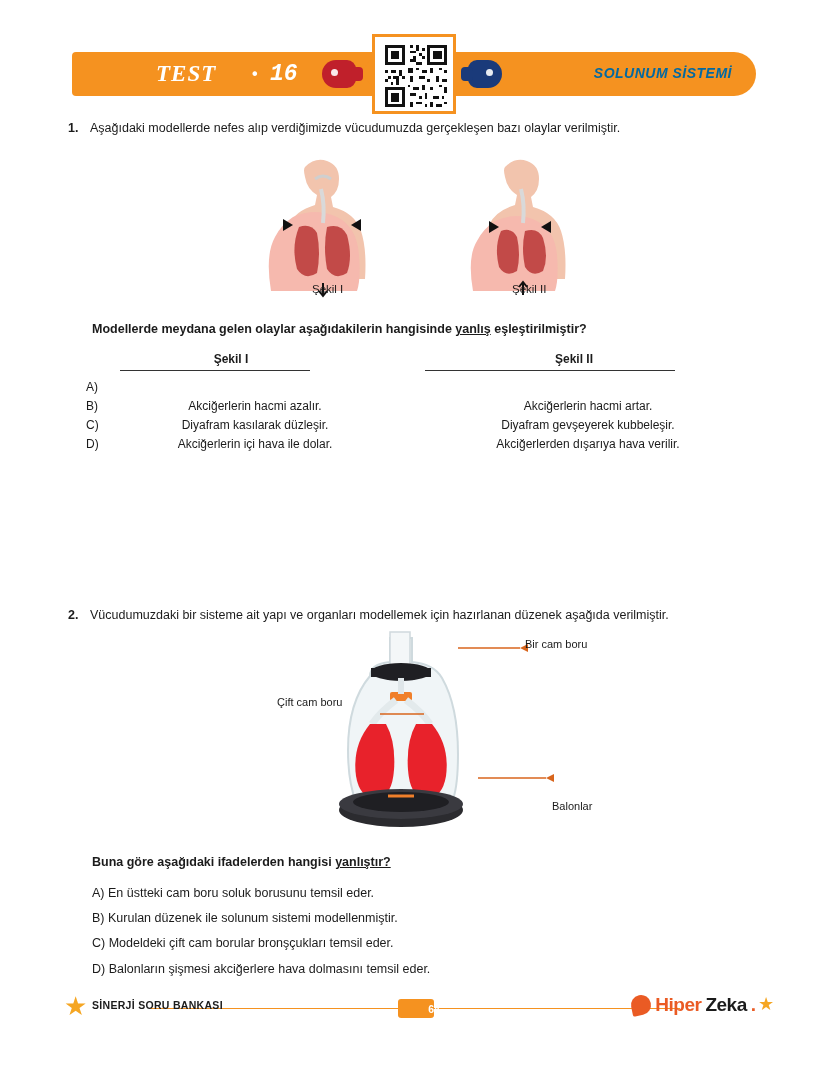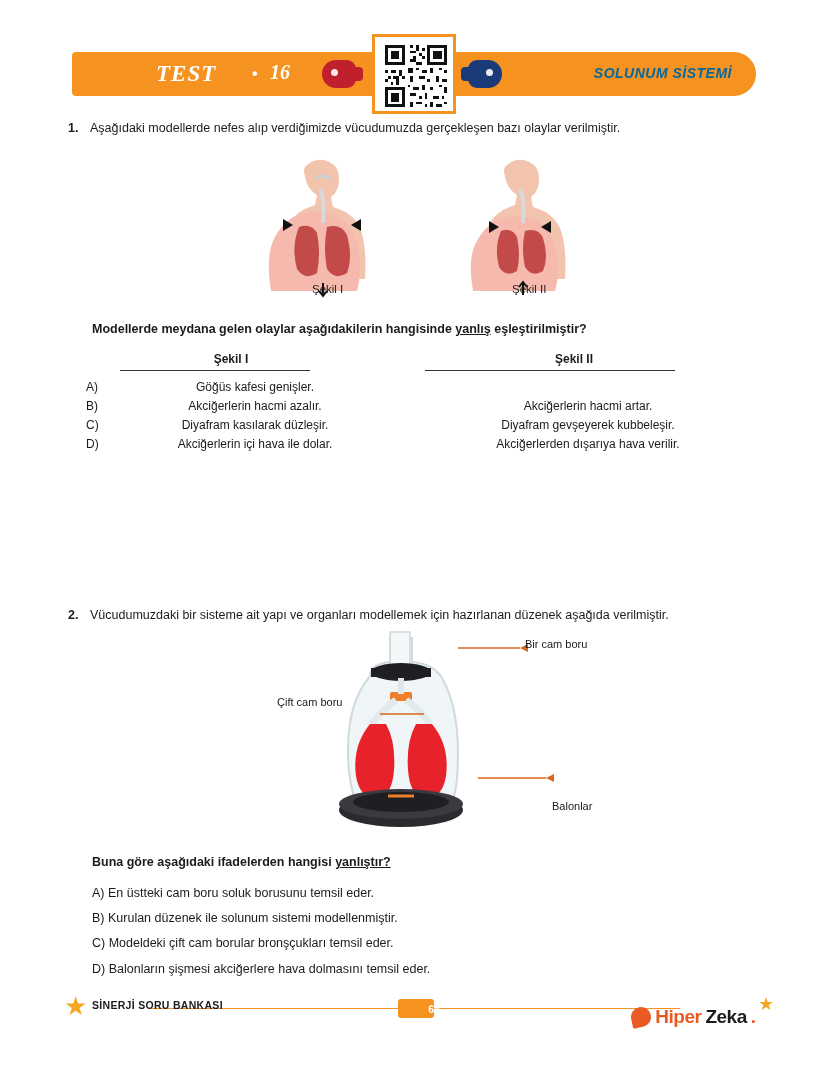--- a/index.html
+++ b/index.html
@@ -32,24 +32,24 @@
     font-family: "Liberation Serif", serif;
     font-style: italic;
     font-weight: bold;
     font-size: 23px;
     letter-spacing: 1px;
     color: #ffffff;
   }
   .test-num {
     position: absolute;
     left: 198px; top: 9px;
-    font-family: Liberation Serif, serif;
+    font-family: Liberation Mono, monospace;
     font-weight: bold;
     font-style: italic;
-    font-size: 20px;
+    font-size: 23px;
     color: #ffffff;
   }
   .unit-title {
     position: absolute;
     right: 24px; top: 13px;
     font-family: "Liberation Sans", sans-serif;
     font-style: italic;
     font-weight: bold;
     font-size: 14px;
     letter-spacing: .5px;
@@ -187,21 +187,21 @@
   .star.s2 { left: 758px; top: 995px; font-size: 18px; }
   .page-badge {
     position:absolute; left: 398px; top: 999px;
     width: 32px; height: 19px; background:#f59220;
     border-radius: 3px;
     color:#fff; font-size:10.5px; font-weight:bold;
     display:flex; align-items:center; justify-content:center;padding-left:36px;
   }
   .brand {
     position:absolute; right: 72px; top: 994px;
-    display:flex; align-items:center; gap:4px;margin-top:12px;
+    display:flex; align-items:center; gap:4px;
   }
   .brand .leaf {
     width: 20px; height: 20px; border-radius: 50% 50% 50% 2px;
     background: #ea5b24; transform: rotate(-12deg);
   }
   .brand .hiper {
     font-size: 19px; font-weight: bold; color:#ea5b24; letter-spacing:-.5px;
   }
   .brand .zeka {
     font-size: 19px; font-weight: bold; color:#1b1b1b; letter-spacing:-.5px;
@@ -337,21 +337,20 @@
 <div class="rule r2"></div>
 
 <div class="opt-table">
   <div class="opt-head">
     <div class="cell c1">Şekil I</div>
     <div class="cell c2">Şekil II</div>
   </div>
   <div style="height:8px"></div>
   <div class="opt-row">
     <div class="lbl">A)</div>
-    <div class="v1">Göğüs kafesi genişler.</div>
   </div>
   <div class="opt-row">
     <div class="lbl">B)</div>
     <div class="v1">Akciğerlerin hacmi azalır.</div>
     <div class="v2">Akciğerlerin hacmi artar.</div>
   </div>
   <div class="opt-row">
     <div class="lbl">C)</div>
     <div class="v1">Diyafram kasılarak düzleşir.</div>
     <div class="v2">Diyafram gevşeyerek kubbeleşir.</div>

